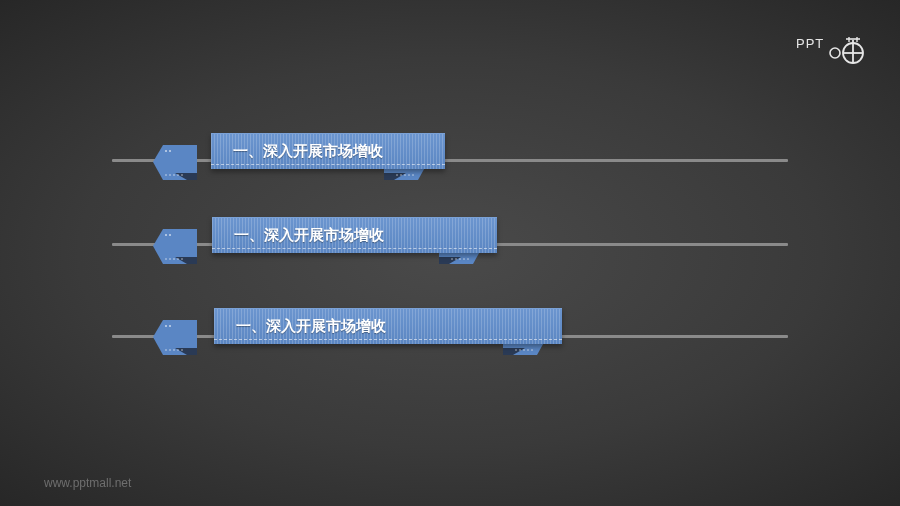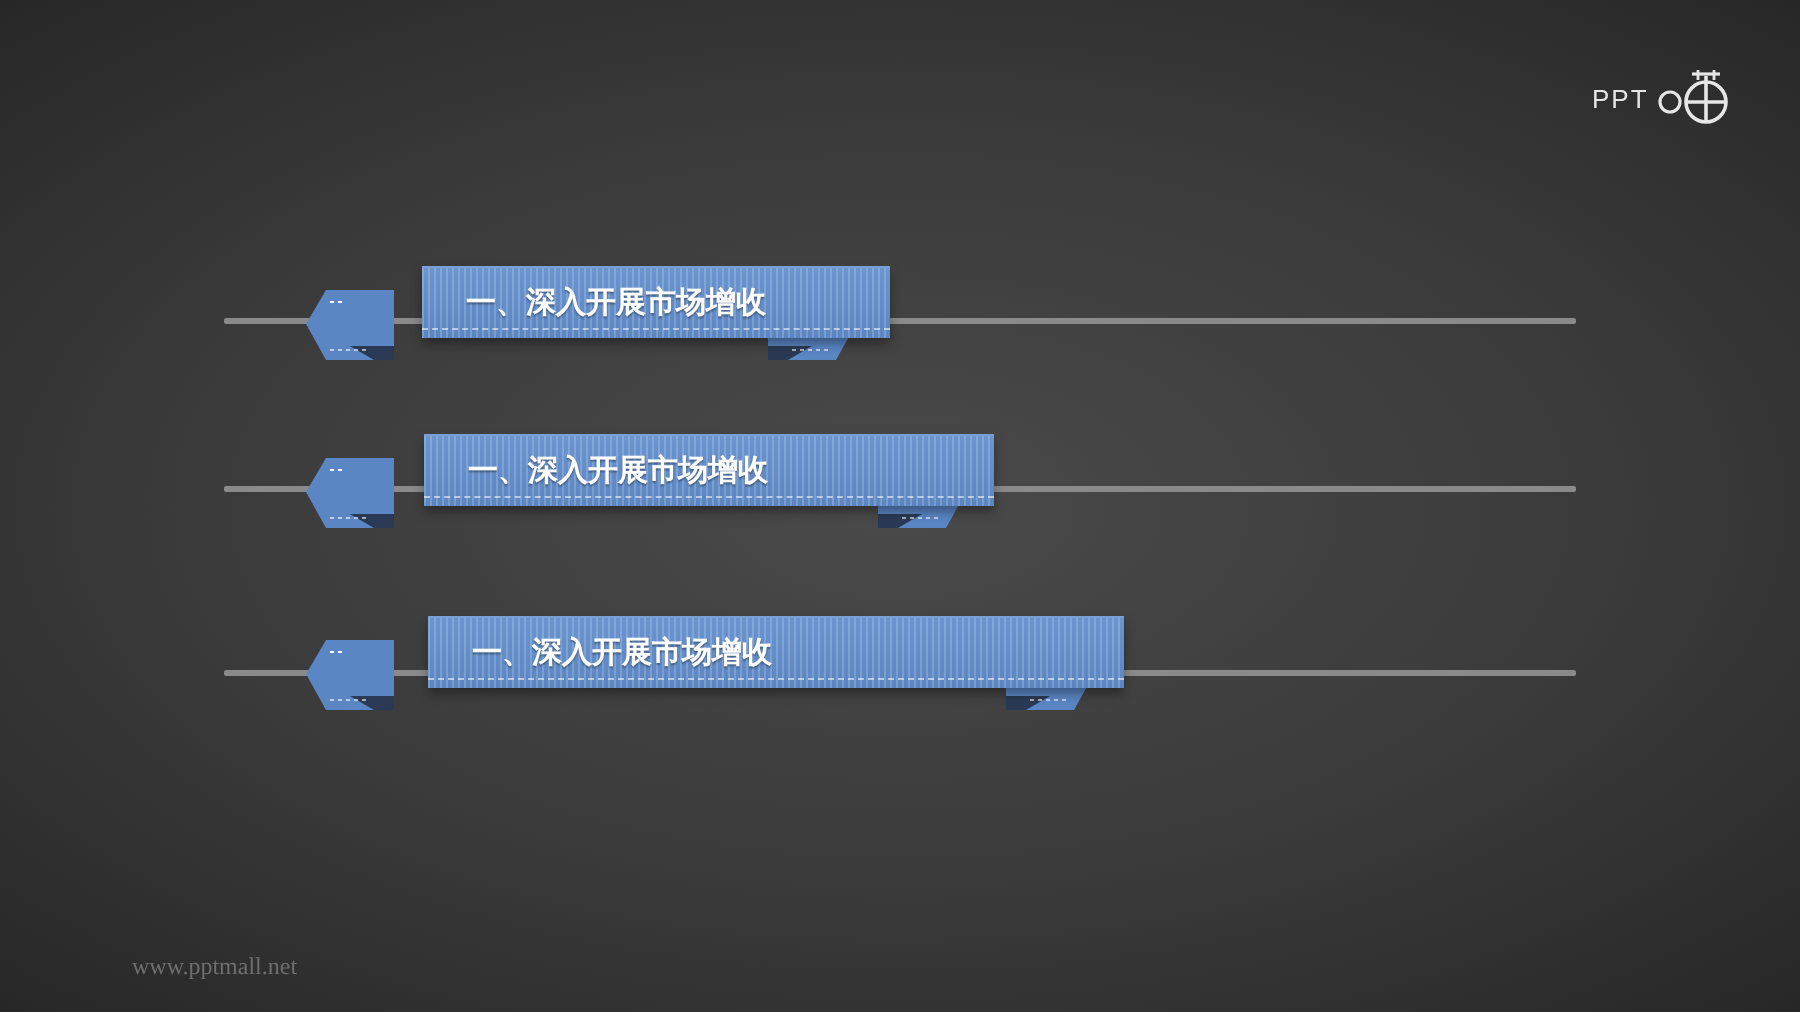--- a/index.html
+++ b/index.html
@@ -5,31 +5,31 @@
   html, body { margin: 0; padding: 0; }
   body {
     width: 900px; height: 506px; overflow: hidden; position: relative;
     background: radial-gradient(ellipse 75% 70% at 50% 50%, #4a4a4a 0%, #3a3a3a 55%, #262626 100%);
     font-family: "DejaVu Sans", "Liberation Sans", sans-serif;
   }
   .slide { position: absolute; inset: 0; }
 
   .logo {
     position: absolute; left: 796px; top: 36px; height: 26px;
-    display: flex; align-items: center; gap: 4px;
+    display: flex; align-items: flex-start; gap: 4px;
   }
   .logo-text {
     color: #e6e6e6; font-family: "Liberation Sans", sans-serif; font-size: 13px;
     letter-spacing: 1px; font-weight: 300;
   }
   .logo svg { display: block; }
 
   .watermark {
-    position: absolute; left: 66px; top: 476px;
-    color: #6e6e6e; font-family: Liberation Serif, serif; font-size: 12px;
+    position: absolute; left: 44px; top: 476px;
+    color: #6e6e6e; font-family: Liberation Sans, sans-serif; font-size: 12px;
   }
 
   .row { position: absolute; left: 0; width: 900px; }
   .hline {
     position: absolute; left: 112px; width: 676px; height: 3px;
     background: #8a8a8a; border-radius: 1px;
   }
   .tab {
     position: absolute; width: 44px; height: 34px;
   }

